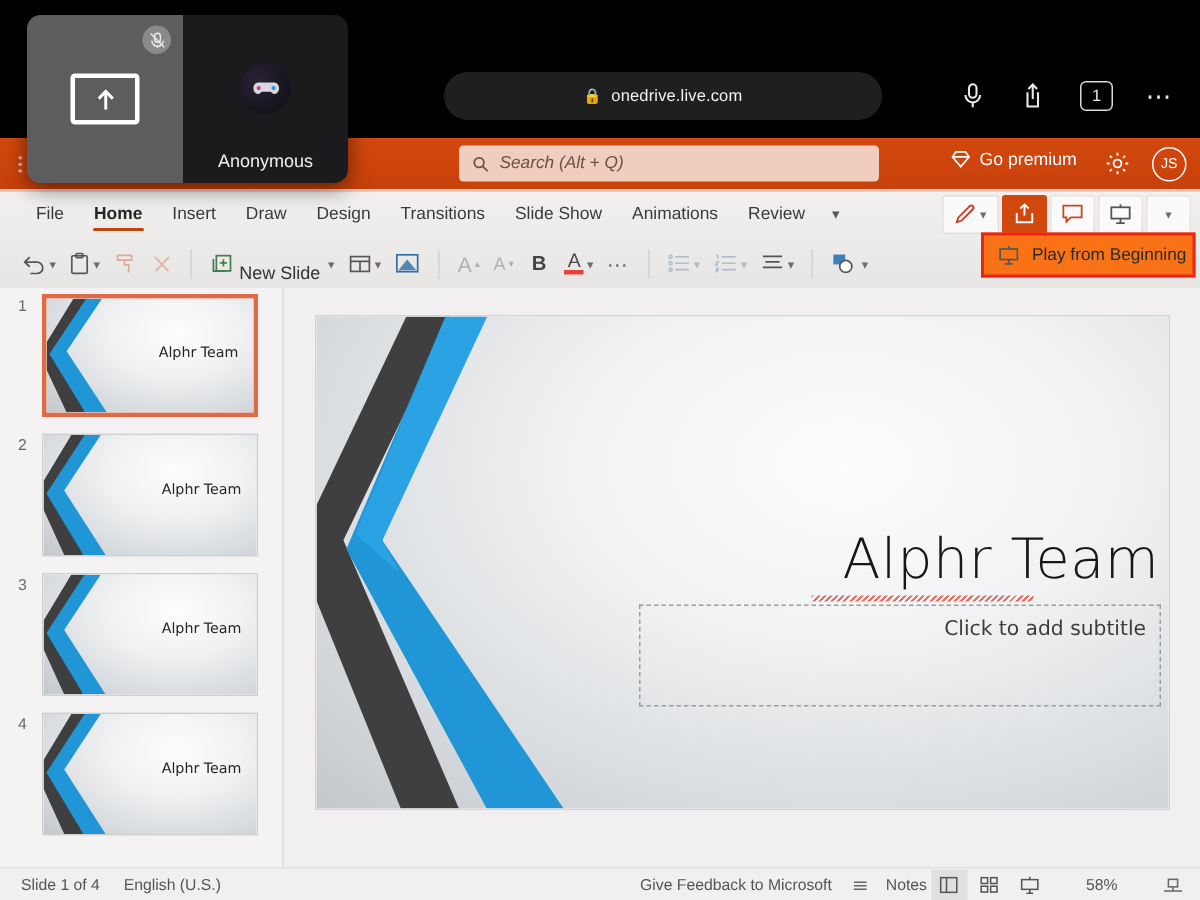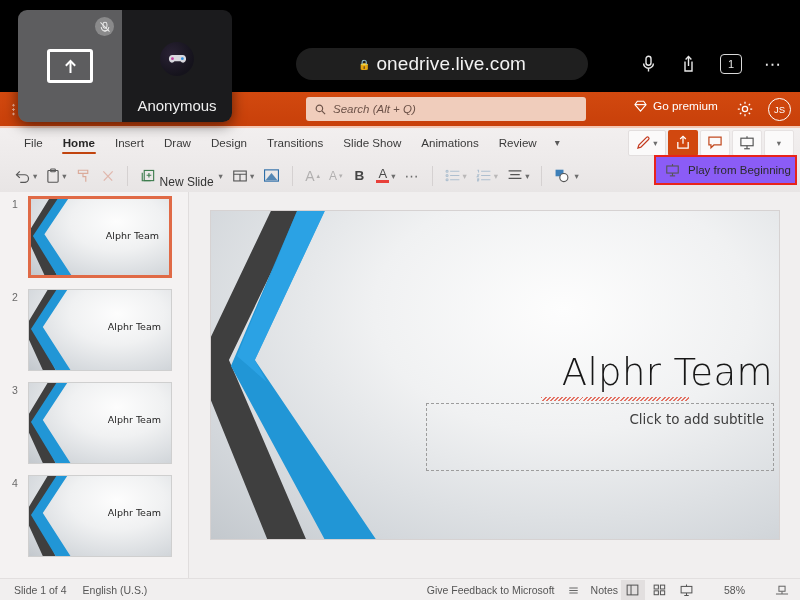--- a/index.html
+++ b/index.html
@@ -14,21 +14,21 @@
   
   #browser-chrome{
     position:absolute; left:0; top:0; width:800px; height:92px;
     background:#000;
   }
   #url-bar{
     position:absolute; left:296px; top:48px; width:292px; height:32px;
     background:#1f1f1f; border-radius:16px;
     display:flex; align-items:center; justify-content:center; gap:6px;
   }
-  #url-text{ color:#f2f2f2; font-size:19px; letter-spacing:.1px; }
+  #url-text{ color:#f2f2f2; font-size:11px; letter-spacing:.1px; }
   .lock-glyph{ color:#d8d8d8; font-size:10px; }
   #mic-btn{
     position:absolute; left:636px; top:52px; width:24px; height:24px;
     display:flex; align-items:center; justify-content:center;
   }
   #share-btn{
     position:absolute; left:676px; top:52px; width:24px; height:24px;
     display:flex; align-items:center; justify-content:center;
   }
   #tabs-btn{
@@ -124,21 +124,21 @@
     padding:0 4px; gap:2px; border-radius:2px; color:#4a4a4a; font-size:12px;
   }
   .tbtn.dim{ opacity:.38; }
   .tsep{ width:1px; height:20px; background:#d5d1d1; margin:0 7px; }
   .chevlite{ font-size:8.5px; color:#6d6d6d; }
   #newslide-label{ font-size:12px; color:#333; margin:12px 3px 0 2px; }
 
   
   #play-tooltip{
     position:absolute; left:654px; top:155px; width:143px; height:30px;
-    background:#8b5cf6; border:2px solid #e8241b;
+    background:#f97316; border:2px solid #e8241b;
     display:flex; align-items:center; gap:8px; padding-left:9px; z-index:60;
   }
   #play-tooltip-label{ font-size:11.5px; color:#2b2b2b; white-space:nowrap; }
 
   
   #workspace{
     position:absolute; left:0; top:192px; width:800px; height:386px;
     background:#f1efef;
   }
   #thumb-panel{
@@ -232,21 +232,21 @@
     display:flex; align-items:center; justify-content:center;
   }
   #person-avatar{
     width:34px; height:34px; border-radius:50%;
     background:radial-gradient(circle at 35% 35%,#2a2235 0%,#15131c 70%);
     display:flex; align-items:center; justify-content:center;
     margin-bottom:14px;
   }
   #person-name{
     position:absolute; left:0; right:0; bottom:8px; text-align:center;
-    color:#efefef; font-size:15px;
+    color:#efefef; font-size:12px;
   }
 </style>
 </head>
 <body>
 
 <div id="browser-chrome">
   <div id="url-bar">
     <span class="lock-glyph">🔒</span>
     <span id="url-text">onedrive.live.com</span>
   </div>

